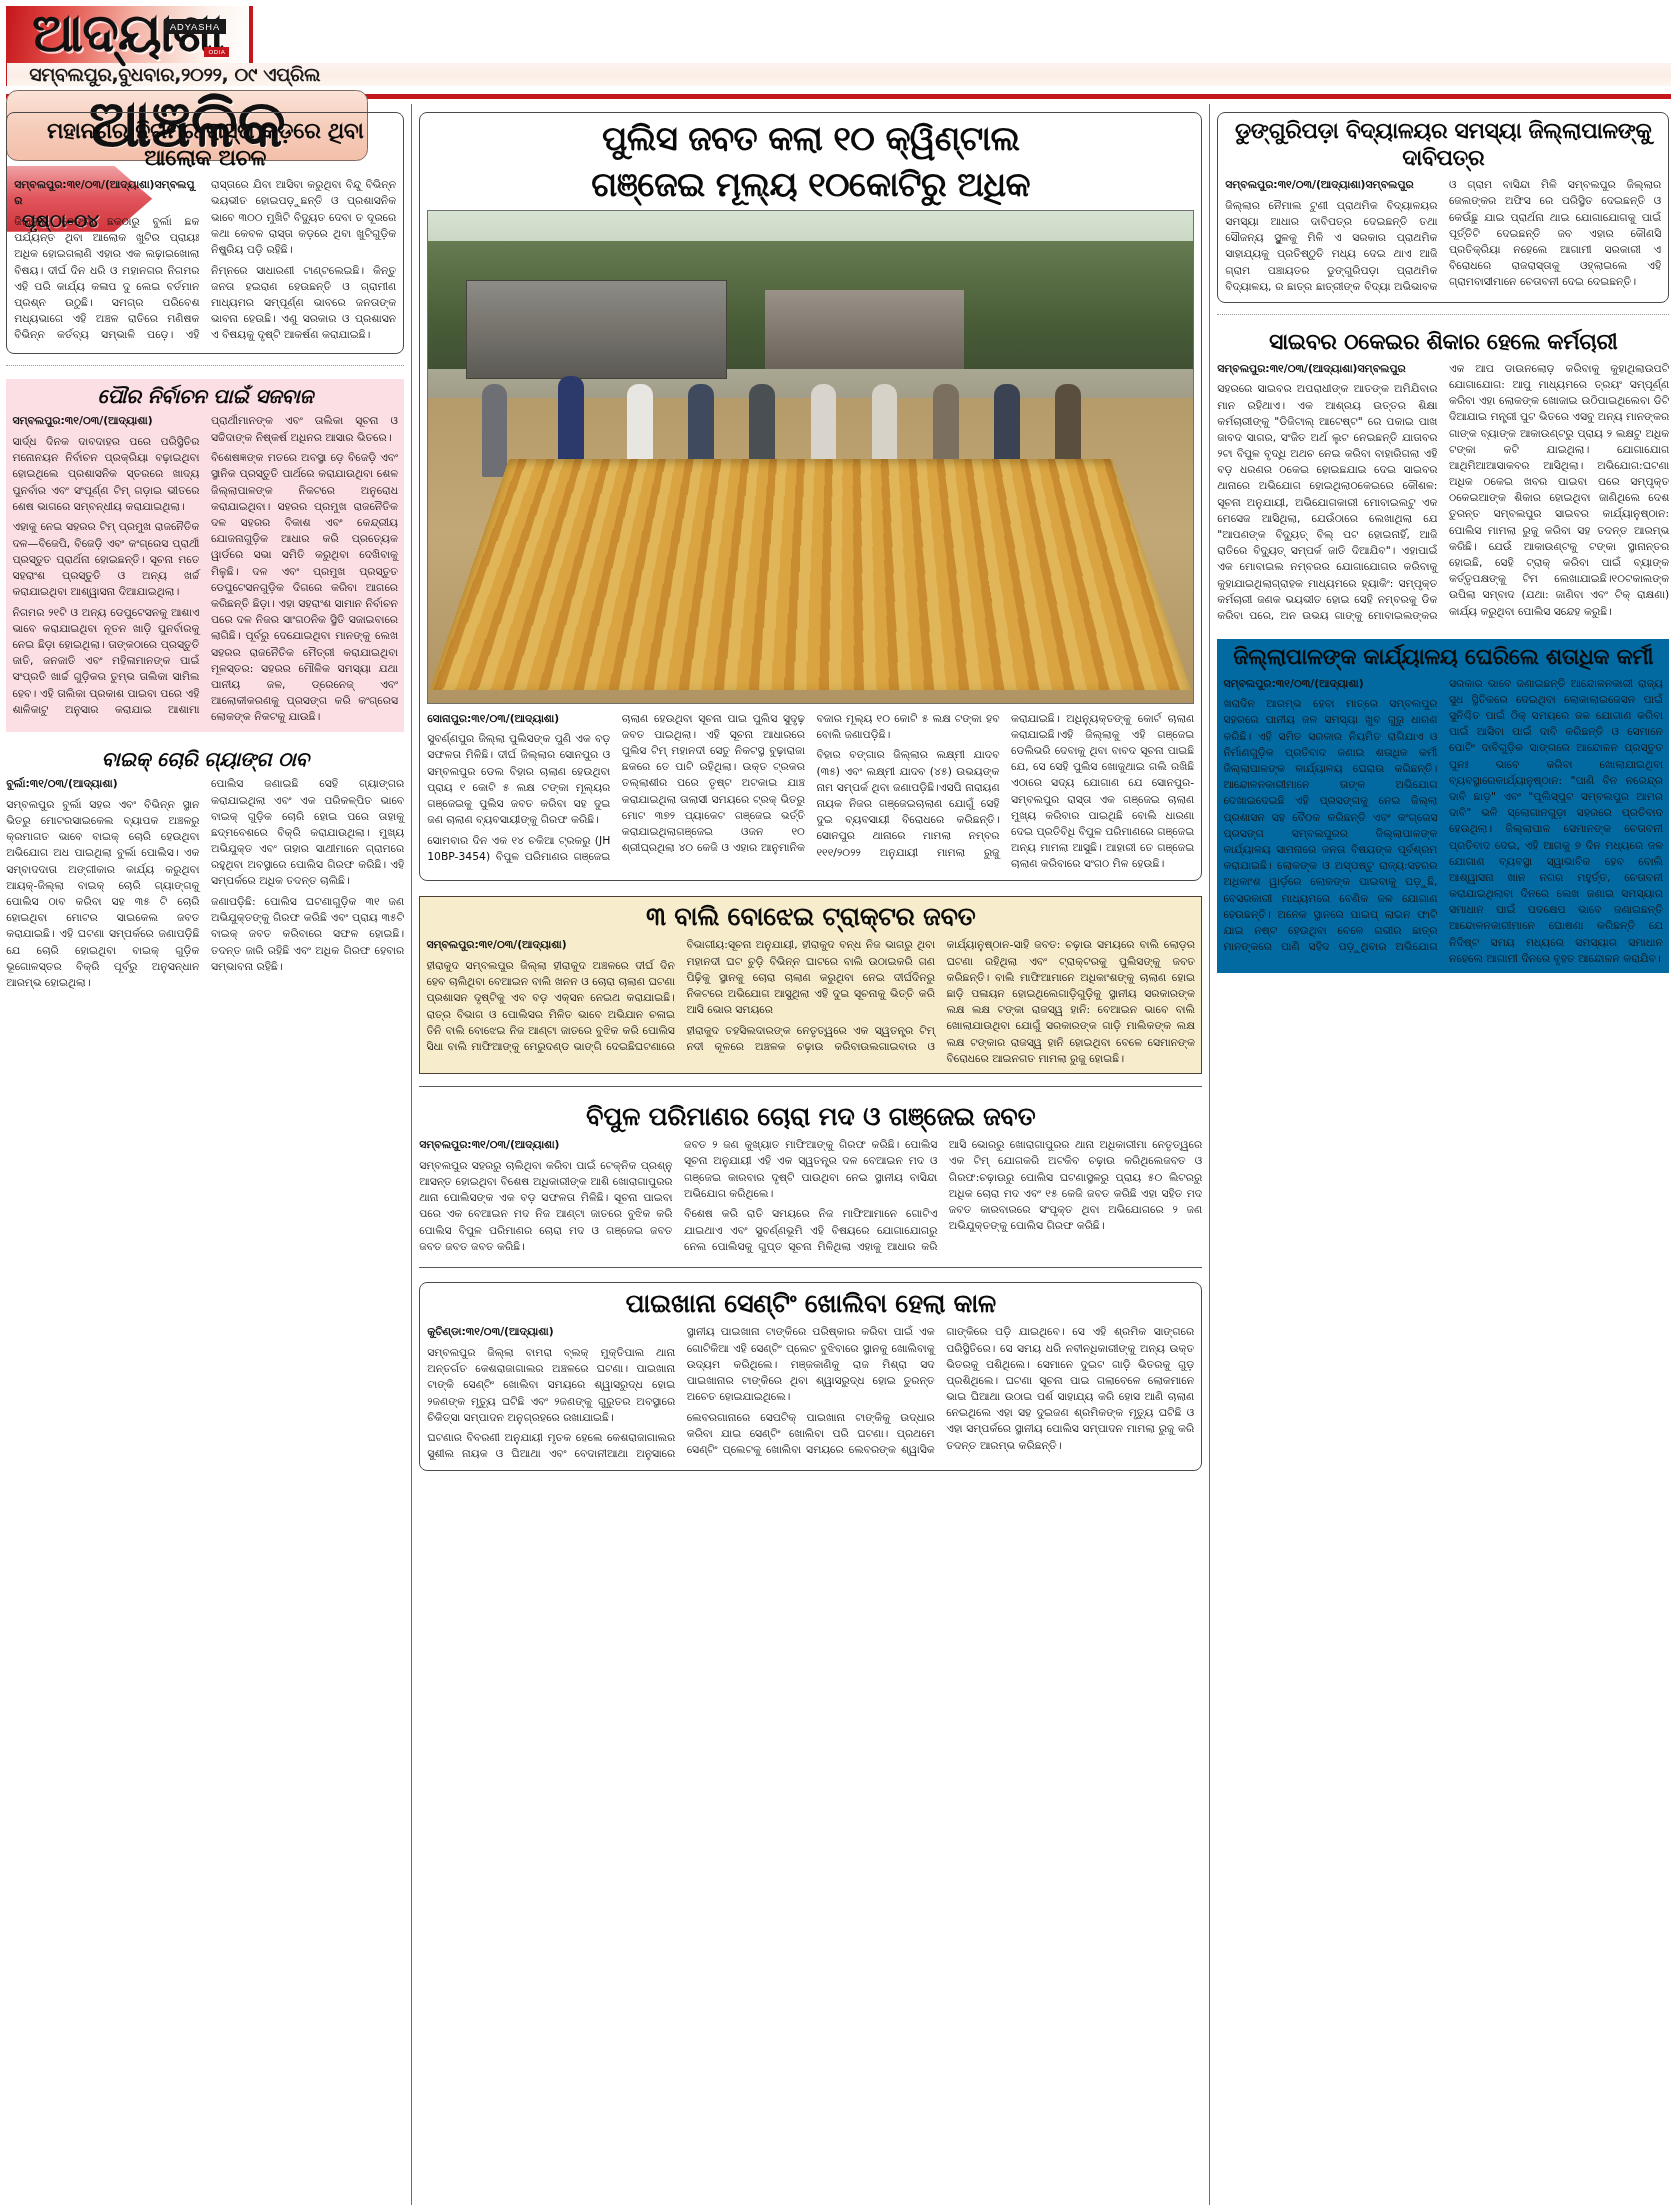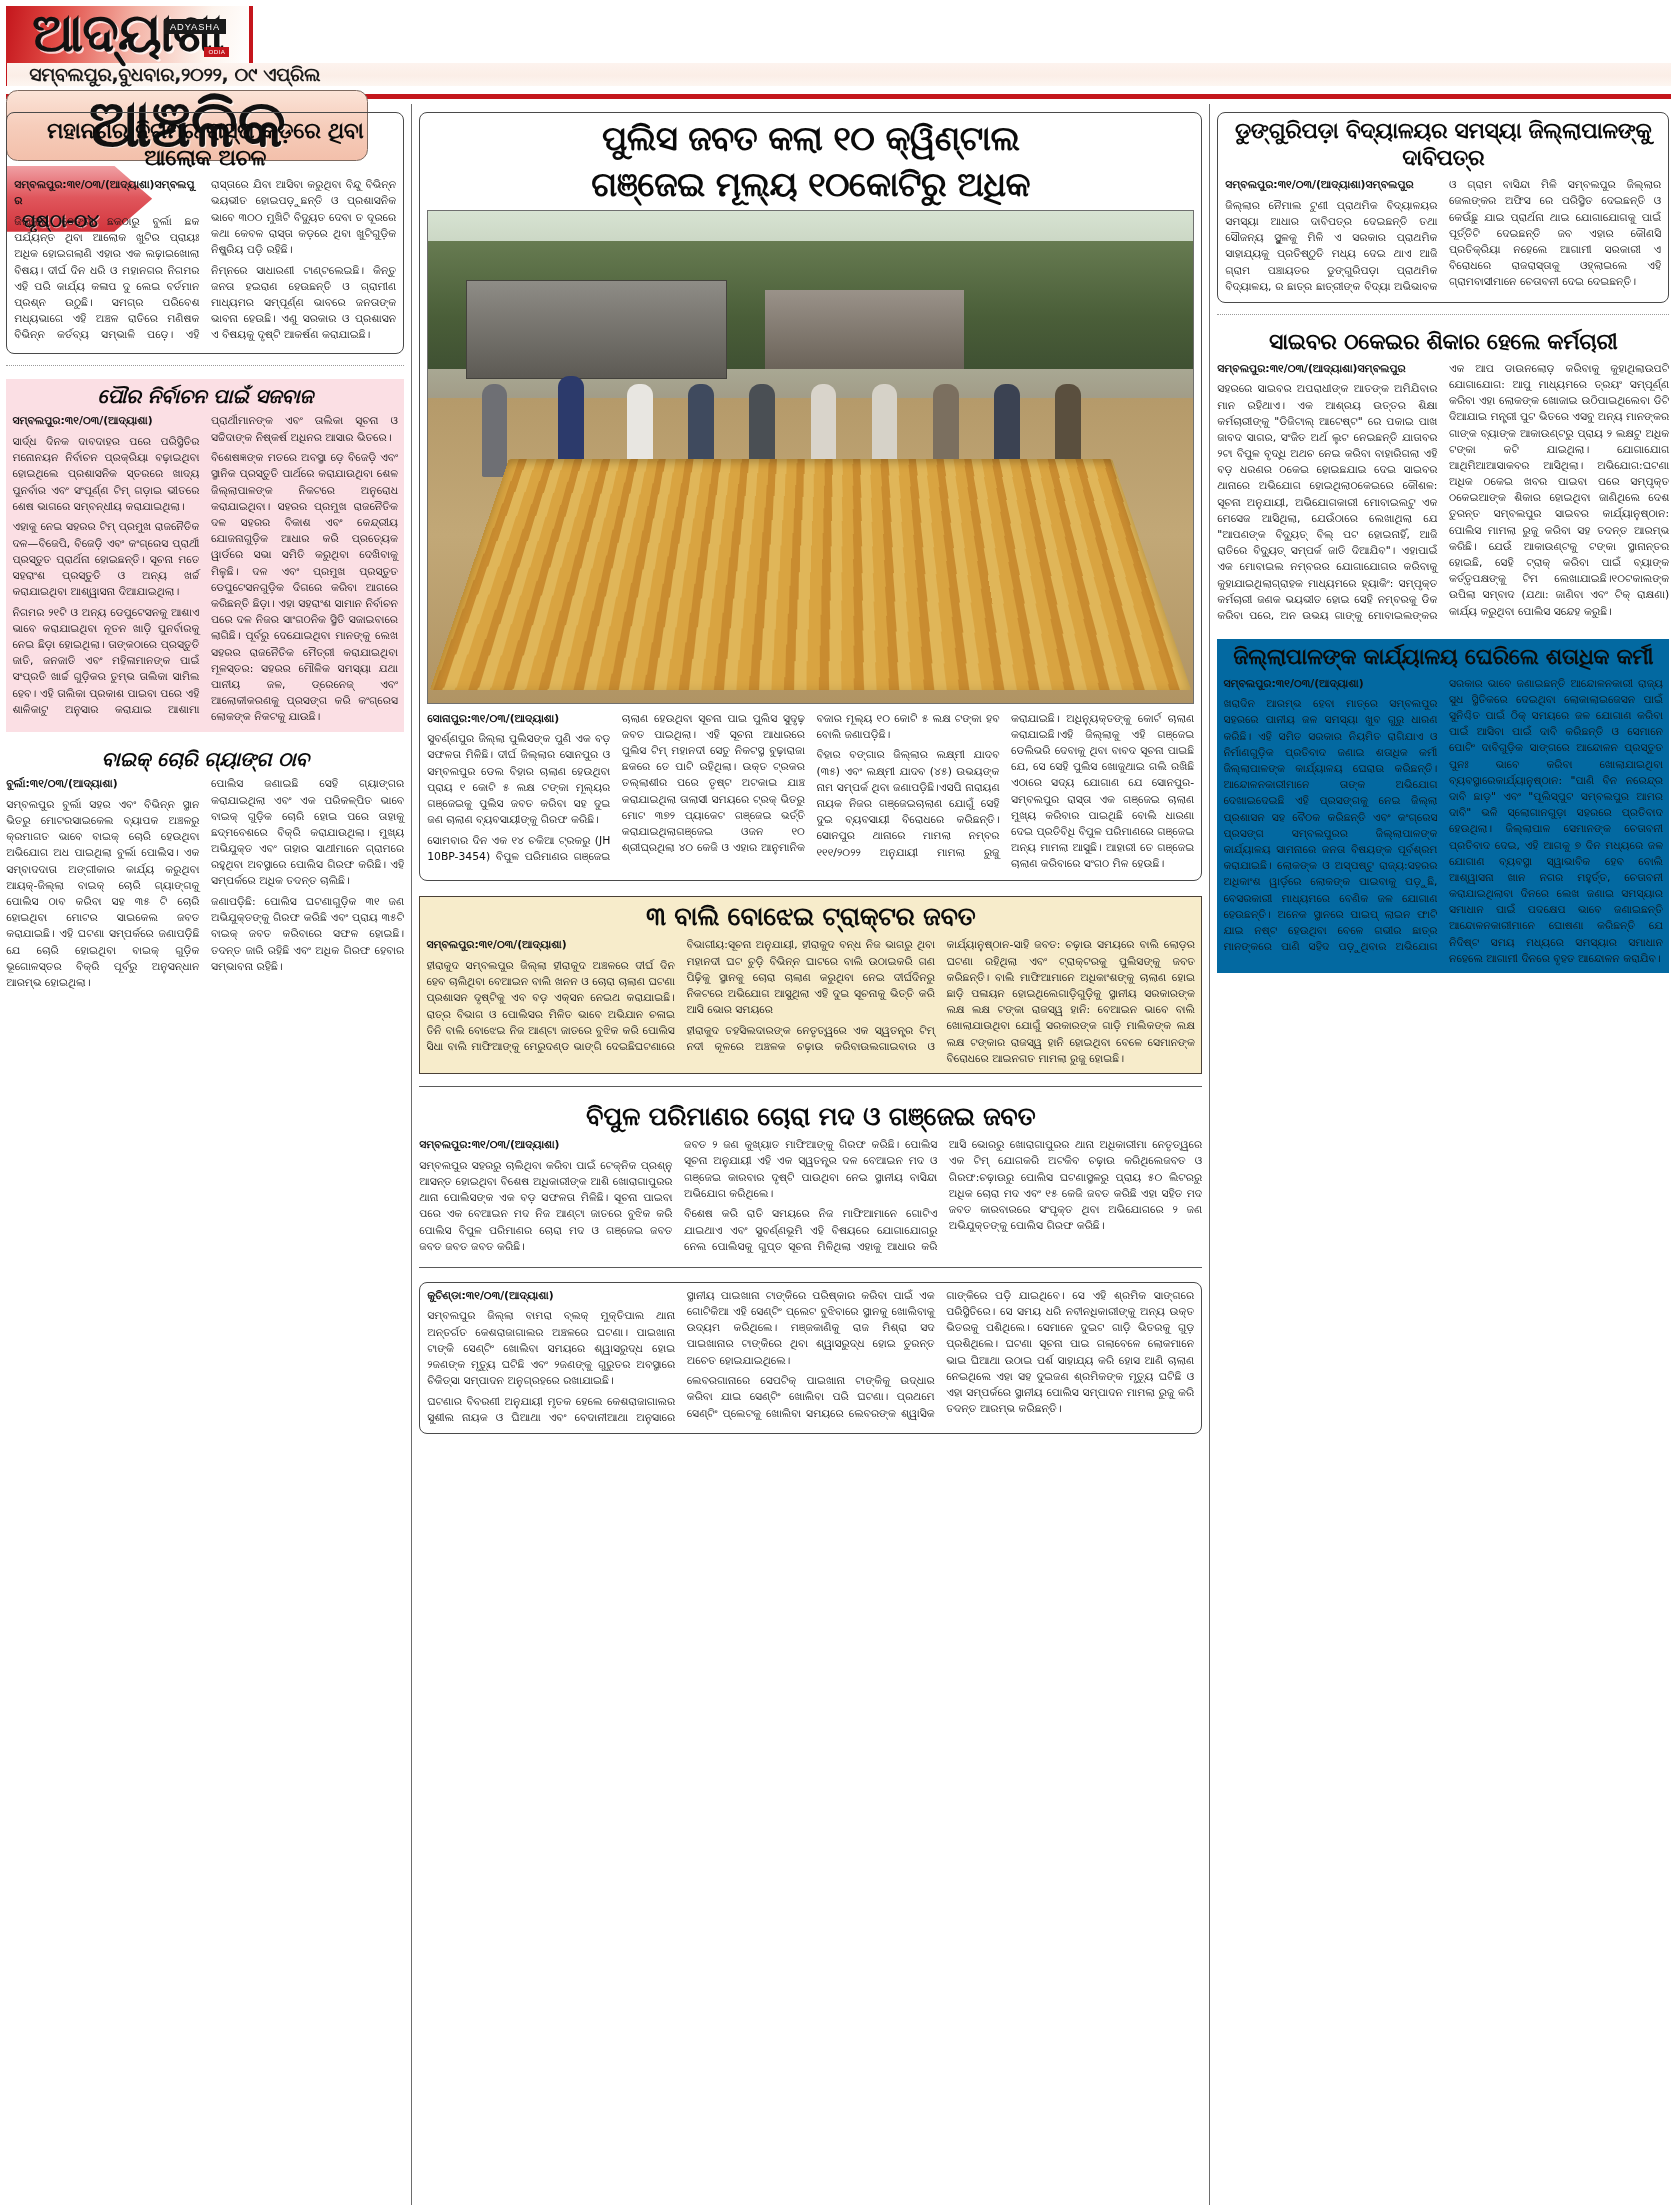--- a/index.html
+++ b/index.html
@@ -370,20 +370,21 @@
           <p><span class="byline">ସମ୍ବଲପୁର:୩୧/୦୩/(ଆଦ୍ୟାଶା)</span></p>
           <p>ସମ୍ବଲପୁର ସହରରୁ ଚାଲିଥିବା କରିବା ପାଇଁ ଟେକ୍ନିକ ପ୍ରଶ୍ନୁ ଆସନ୍ତ ହୋଇଥିବା ବିଶେଷ ଅଧିକାରୀଙ୍କ ଆଶି ଖୋରାଗାପୁରର ଥାନା ପୋଲିସଙ୍କ ଏକ ବଡ଼ ସଫଳତା ମିଳିଛି। ସୂଚନା ପାଇବା ପରେ ଏକ ବେଆଇନ ମଦ ନିଜ ଆଣ୍ଟା ଜାତରେ ବୁଝିକ କରି ପୋଲିସ ବିପୁଳ ପରିମାଣର ଚୋରା ମଦ ଓ ଗଞ୍ଜେଇ ଜବତ ଜବତ ଜବତ ଜବତ କରିଛି।</p>
           <p>ଜବତ ୨ ଜଣ କୁଖ୍ୟାତ ମାଫିଆଙ୍କୁ ଗିରଫ କରିଛି। ପୋଲିସ ସୂଚନା ଅନୁଯାୟୀ ଏହି ଏକ ସ୍ୱତନ୍ତ୍ର ଦଳ ବେଆଇନ ମଦ ଓ ଗଞ୍ଜେଇ କାରବାର ଦୃଷ୍ଟି ପାଉଥିବା ନେଇ ସ୍ଥାନୀୟ ବାସିନ୍ଦା ଅଭିଯୋଗ କରିଥିଲେ।</p>
           <p>ବିଶେଷ କରି ରାତି ସମୟରେ ନିଜ ମାଫିଆମାନେ ଗୋଟିଏ ଯାଇଥାଏ ଏବଂ ସୁବର୍ଣ୍ଣଭୂମି ଏହି ବିଷୟରେ ଯୋଗାଯୋଗରୁ ନେଲ ପୋଲିସକୁ ଗୁପ୍ତ ସୂଚନା ମିଳିଥିଲା ଏହାକୁ ଆଧାର କରି ଆସି ଭୋରରୁ ଖୋରାଗାପୁରର ଥାନା ଅଧିକାରୀମା ନେତୃତ୍ୱରେ ଏକ ଟିମ୍ ଯୋଗକରି ଅଟକିବ ଚଢ଼ାଉ କରିଥିଲେଜବତ ଓ ଗିରଫ:ଚଢ଼ାଉରୁ ପୋଲିସ ଘଟଣାସ୍ଥଳରୁ ପ୍ରାୟ ୫୦ ଲିଟରରୁ ଅଧିକ ଚୋରା ମଦ ଏବଂ ୧୫ କେଜି ଜବତ କରିଛି ଏହା ସହିତ ମଦ ଜବତ କାରବାରରେ ସଂପୃକ୍ତ ଥିବା ଅଭିଯୋଗରେ ୨ ଜଣ ଅଭିଯୁକ୍ତଙ୍କୁ ପୋଲିସ ଗିରଫ କରିଛି।</p>
         </div>
       </div>
 
       <div class="rule-solid"></div>
 
       <div class="story boxed">
+        <h2 class="hl hl-lg">ପାଇଖାନା ସେଣ୍ଟିଂ ଖୋଲିବା ହେଲା କାଳ</h2>
         <div class="body-wrap c3">
           <p><span class="byline">କୁଚିଣ୍ଡା:୩୧/୦୩/(ଆଦ୍ୟାଶା)</span></p>
           <p>ସମ୍ବଲପୁର ଜିଲ୍ଲା ବାମରା ବ୍ଲକ୍ ମୁକ୍ତିପାଲ ଥାନା ଅନ୍ତର୍ଗତ କେଶରାଜାଗାଲର ଅଞ୍ଚଳରେ ଘଟଣା। ପାଇଖାନା ଟାଙ୍କି ସେଣ୍ଟିଂ ଖୋଲିବା ସମୟରେ ଶ୍ୱାସରୁଦ୍ଧ ହୋଇ ୨ଜଣଙ୍କ ମୃତ୍ୟୁ ଘଟିଛି ଏବଂ ୨ଜଣଙ୍କୁ ଗୁରୁତର ଅବସ୍ଥାରେ ଚିକିତ୍ସା ସମ୍ପାଦନ ଅନୁଗ୍ରହରେ ରଖାଯାଇଛି।</p>
           <p>ଘଟଣାର ବିବରଣୀ ଅନୁଯାୟୀ ମୃତକ ହେଲେ କେଶରାଜାଗାଲର ସୁଶୀଲ ନାୟକ ଓ ଘିଆଥା ଏବଂ ବେଦାନୀଆଥା ଅନୁସାରେ ସ୍ଥାନୀୟ ପାଇଖାନା ଟାଙ୍କିରେ ପରିଷ୍କାର କରିବା ପାଇଁ ଏକ ଗୋଟିକିଆ ଏହି ସେଣ୍ଟିଂ ପ୍ଲେଟ ବୁଝିବାରେ ସ୍ଥାନକୁ ଖୋଲିବାକୁ ଉଦ୍ୟମ କରିଥିଲେ। ମଞ୍ଜକାଣିକୁ ରାଜ ମିଶ୍ରା ସଦ ପାଇଖାନାର ଟାଙ୍କିରେ ଥିବା ଶ୍ୱାସରୁଦ୍ଧ ହୋଇ ତୁରନ୍ତ ଅଚେତ ହୋଇଯାଇଥିଲେ।</p>
           <p>ଲେବରଗାନାରେ ସେପଟିକ୍ ପାଇଖାନା ଟାଙ୍କିକୁ ଉଦ୍ଧାର କରିବା ଯାଇ ସେଣ୍ଟିଂ ଖୋଲିବା ପରି ଘଟଣା। ପ୍ରଥମେ ସେଣ୍ଟିଂ ପ୍ଲେଟକୁ ଖୋଲିବା ସମୟରେ ଲେବରଙ୍କ ଶ୍ୱାସିକ ଗାଙ୍କିରେ ପଡ଼ି ଯାଇଥିବେ। ସେ ଏହି ଶ୍ରମିକ ସାଙ୍ଗରେ ପରିସ୍ଥିତିରେ। ସେ ସମୟ ଧରି ନବୀନଧିକାରୀଙ୍କୁ ଅନ୍ୟ ଉକ୍ତ ଭିତରକୁ ପଶିଥିଲେ। ସେମାନେ ଦୁଇଟ ଗାଡ଼ି ଭିତରକୁ ଗୁଡ଼ ପ୍ରଶିଥିଲେ। ଘଟଣା ସୂଚନା ପାଇ ଗଲାବେଳେ ଲୋକମାନେ ଭାଇ ଘିଆଥା ଉଠାଇ ପର୍ଶ ସାହାଯ୍ୟ କରି ହୋସ ଆଣି ଚାଲାଣ ନେଇଥିଲେ ଏହା ସହ ଦୁଇଜଣ ଶ୍ରମିକଙ୍କ ମୃତ୍ୟୁ ଘଟିଛି ଓ ଏହା ସମ୍ପର୍କରେ ସ୍ଥାନୀୟ ପୋଲିସ ସମ୍ପାଦନ ମାମଲା ରୁଜୁ କରି ତଦନ୍ତ ଆରମ୍ଭ କରିଛନ୍ତି।</p>
         </div>
       </div>
 
     </div>
 

